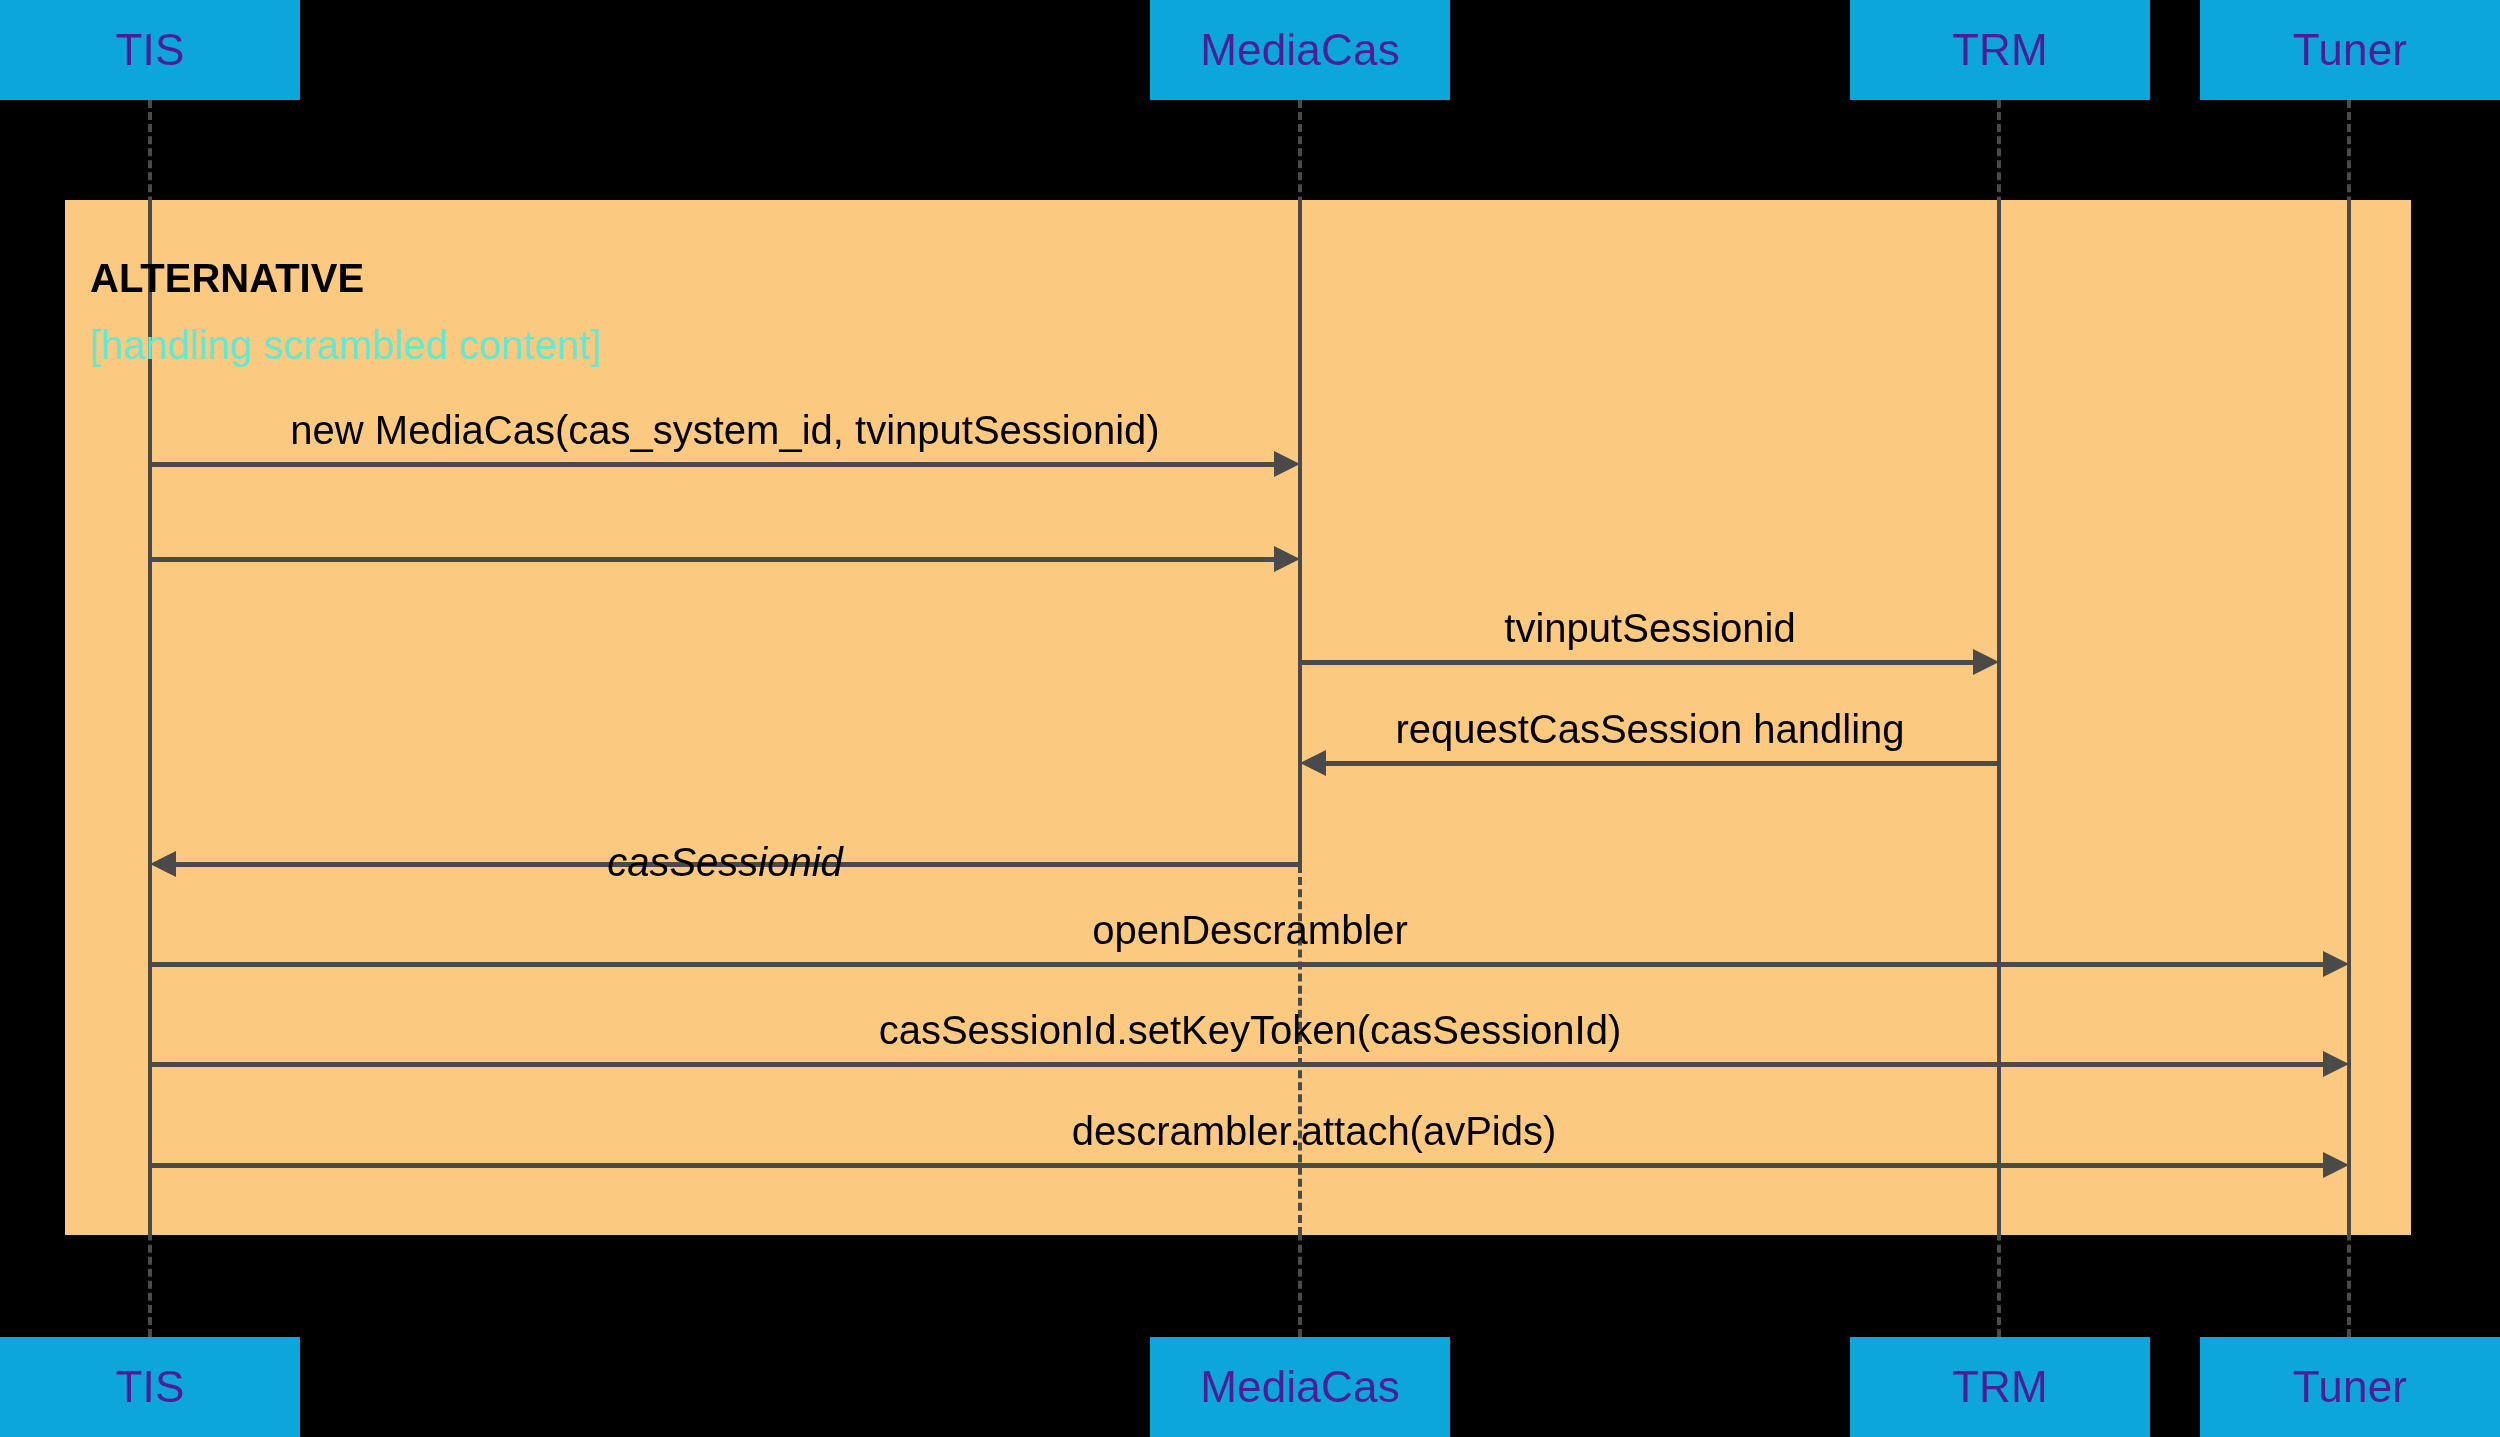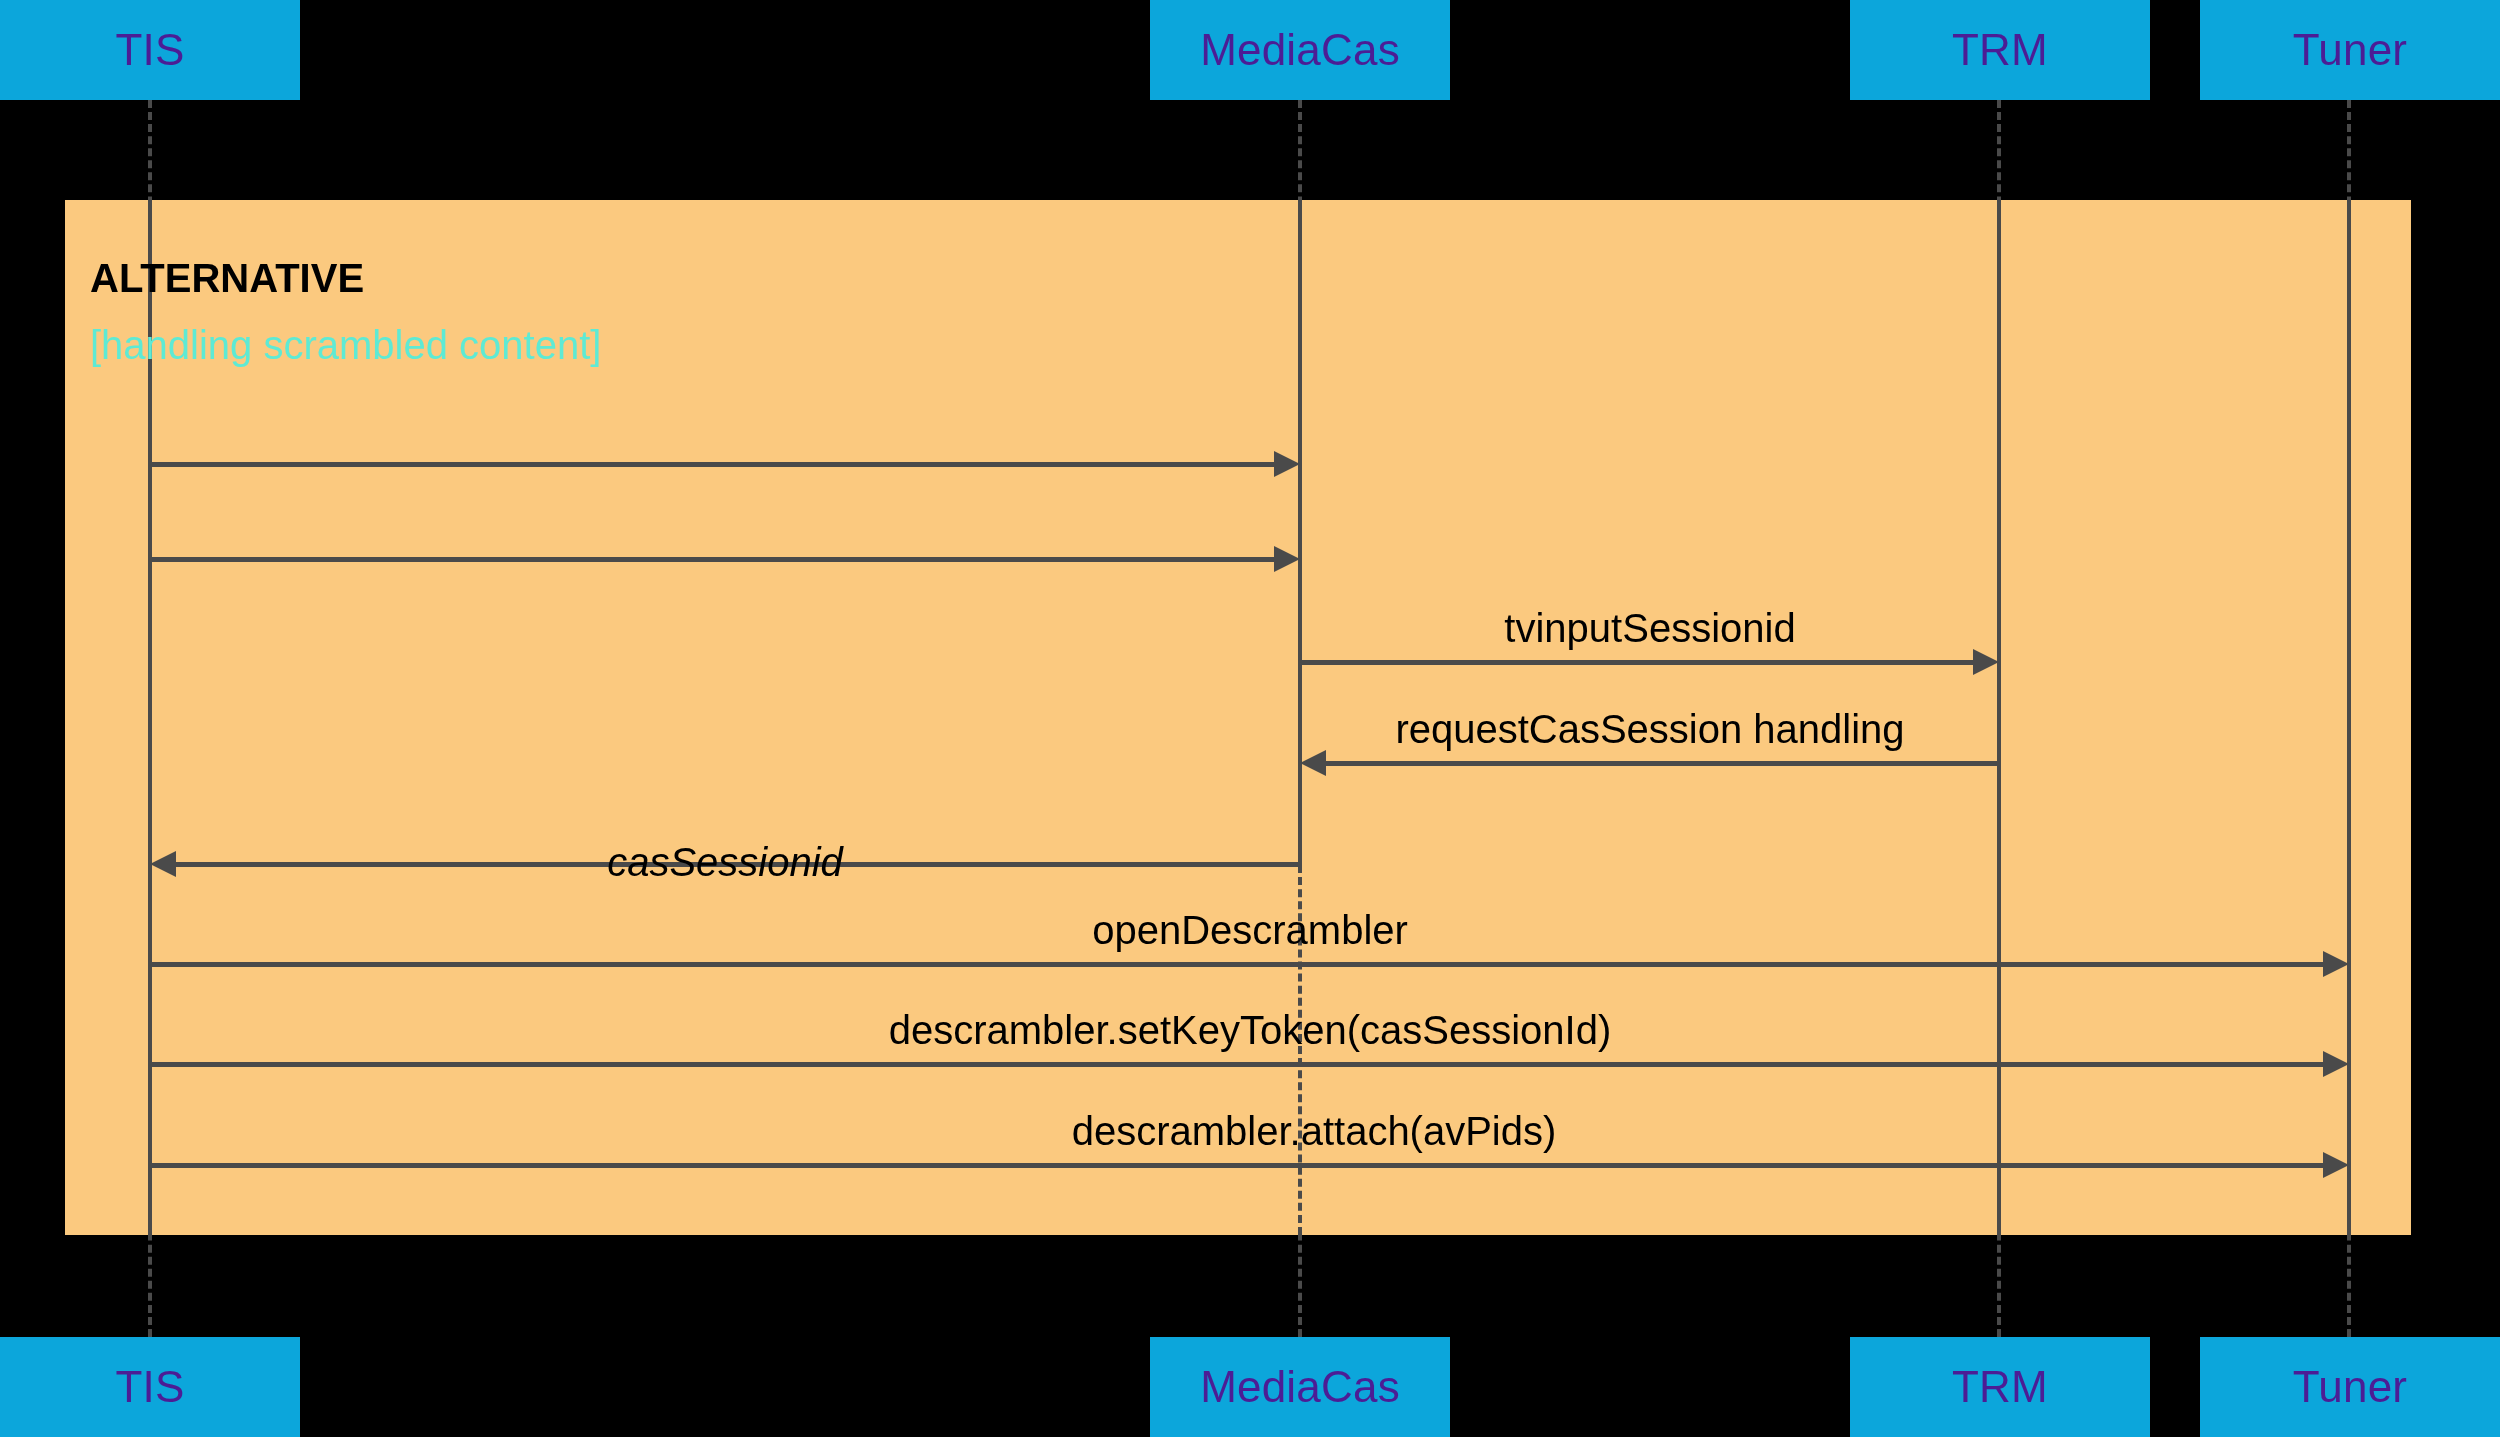--- a/index.html
+++ b/index.html
@@ -114,20 +114,21 @@
   <div class="lifeline" style="left:1298px; top:200px; height:665px;"></div>
   <div class="lifeline dashed" style="left:1298px; top:865px; height:370px;"></div>
   <div class="lifeline" style="left:1997px; top:200px; height:1035px;"></div>
   <div class="lifeline" style="left:2347px; top:200px; height:1035px;"></div>
 
   <div class="frame-label" style="left:90px; top:232px;">ALTERNATIVE</div>
   <div class="frame-guard" style="left:90px; top:325px;">[handling scrambled content]</div>
 
   <div class="msg-line" style="left:150px; top:462px; width:1137px;"></div>
   <div class="msg-head right" style="left:1274px; top:451px;"></div>
+  <div class="msg-label" style="left:725px; top:410px;">new MediaCas(cas_system_id, tvinputSessionid)</div>
 
   <div class="msg-line" style="left:150px; top:557px; width:1137px;"></div>
   <div class="msg-head right" style="left:1274px; top:546px;"></div>
 
   <div class="msg-line" style="left:1300px; top:660px; width:686px;"></div>
   <div class="msg-head right" style="left:1973px; top:649px;"></div>
   <div class="msg-label" style="left:1650px; top:608px;">tvinputSessionid</div>
 
   <div class="msg-line" style="left:1313px; top:761px; width:686px;"></div>
   <div class="msg-head left" style="left:1300px; top:750px;"></div>
@@ -136,21 +137,21 @@
   <div class="msg-line" style="left:163px; top:862px; width:1137px;"></div>
   <div class="msg-head left" style="left:150px; top:851px;"></div>
   <div class="msg-label" style="left:725px; top:842px;font-style:italic;">casSessionid</div>
 
   <div class="msg-line" style="left:150px; top:962px; width:2186px;"></div>
   <div class="msg-head right" style="left:2323px; top:951px;"></div>
   <div class="msg-label" style="left:1250px; top:910px;">openDescrambler</div>
 
   <div class="msg-line" style="left:150px; top:1062px; width:2186px;"></div>
   <div class="msg-head right" style="left:2323px; top:1051px;"></div>
-  <div class="msg-label" style="left:1250px; top:1010px;">descrambler.setKeyToken(casSessionId)</div>
+  <div class="msg-label" style="left:1250px; top:1010px;">casSessionId.setKeyToken(casSessionId)</div>
 
   <div class="msg-line" style="left:150px; top:1163px; width:2186px;"></div>
   <div class="msg-head right" style="left:2323px; top:1152px;"></div>
   <div class="msg-label" style="left:1314px; top:1111px;">descrambler.attach(avPids)</div>
 
   <div class="participant-box" style="left:0px;    top:1337px; width:300px; height:100px;">
     <span>TIS</span>
   </div>
   <div class="participant-box" style="left:1150px; top:1337px; width:300px; height:100px;">
     <span>MediaCas</span>

